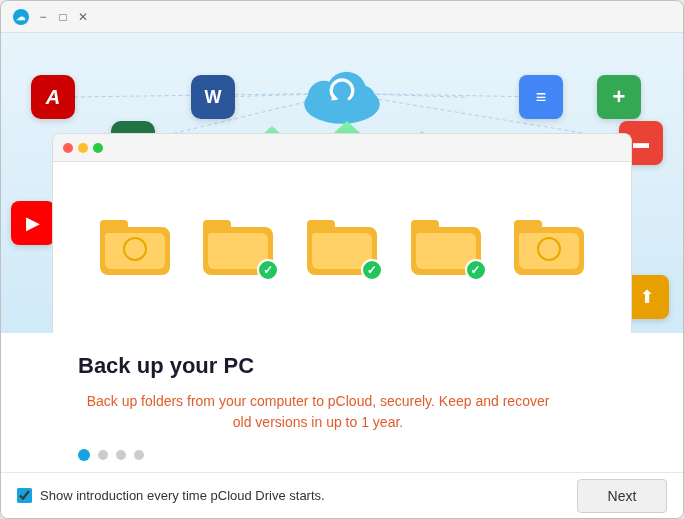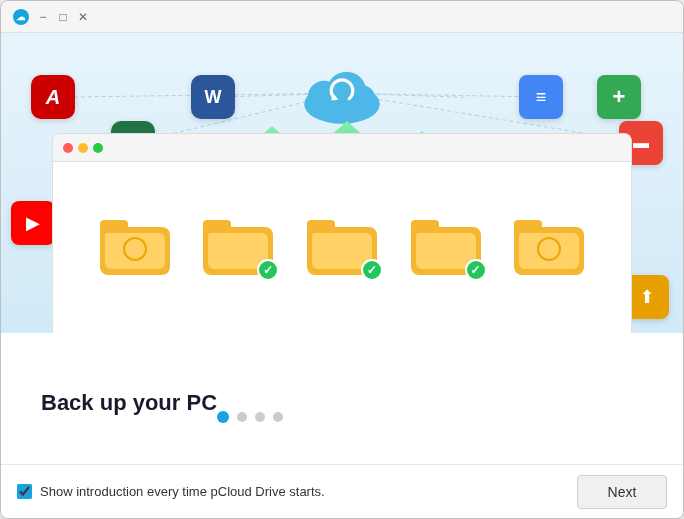--- a/index.html
+++ b/index.html
@@ -244,24 +244,25 @@
       justify-content: center;
       color: white;
       font-size: 12px;
       font-weight: bold;
     }
 
     
     .content-area {
       flex: 1;
       display: flex;
-      flex-direction: row;
-      align-items: center;
+      flex-direction: column;
+      align-items: flex-start;
       padding: 20px 40px 0;
       background: white;
+      margin-left: 37px;
     }
 
     .main-title {
       font-size: 22px;
       font-weight: 700;
       color: #1a1a2e;
       margin-bottom: 12px;
       text-align: center;
     }
 
@@ -287,21 +288,21 @@
       background: #ccc;
     }
     .dot.active {
       background: #17a3e0;
       width: 12px;
       height: 12px;
     }
 
     
     .footer {
-      height: 54px;
+      height: 46px;
       background: white;
       border-top: 1px solid #e8e8e8;
       display: flex;
       align-items: center;
       padding: 0 16px;
       flex-shrink: 0;
     }
     .checkbox-area {
       display: flex;
       align-items: center;
@@ -465,20 +466,21 @@
             <div class="folder-inner"></div>
             <div class="folder-circle"></div>
           </div>
         </div>
       </div>
     </div>
   </div>
 
   <div class="content-area">
     <h1 class="main-title">Back up your PC</h1>
+    <p class="main-desc">Back up folders from your computer to pCloud, securely. Keep and recover old versions in up to 1 year.</p>
 
     <div class="dots-row">
       <div class="dot active"></div>
       <div class="dot"></div>
       <div class="dot"></div>
       <div class="dot"></div>
     </div>
   </div>
 
   <div class="footer">

